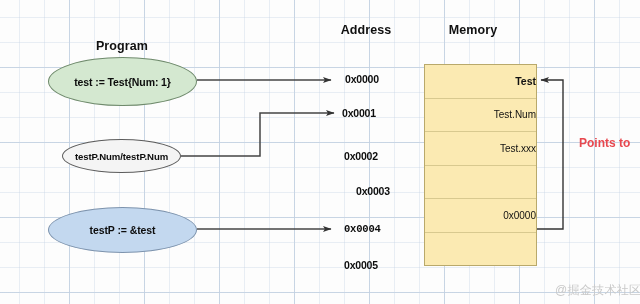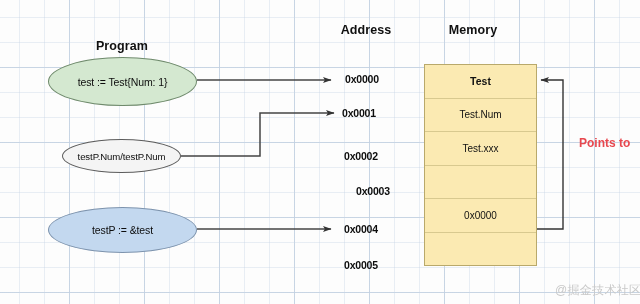--- a/index.html
+++ b/index.html
@@ -33,21 +33,21 @@
     letter-spacing: 0.1px;
   }
   .ellipse {
     position: absolute;
     border-radius: 50%;
     display: flex;
     align-items: center;
     justify-content: center;
     box-sizing: border-box;
     font-size: 10.5px;
-    font-weight: normal;
+    font-weight: bold;
     color: #0d0d0d;
     white-space: nowrap;
     letter-spacing: -0.1px;
   }
   #ellipse-assign {
     left: 48px; top: 57px; width: 149px; height: 49px;
     background: #d4e8d0;
     border: 1.1px solid #6f8a6c;
   }
   #ellipse-field {
@@ -76,21 +76,21 @@
     border: 1.1px solid #b9a96b;
     box-sizing: border-box;
     background: #fbeab2;
     display: flex;
     flex-direction: column;
   }
   .mem-cell {
     flex: 1 1 0;
     display: flex;
     align-items: center;
-    justify-content: center;
+    justify-content: flex-end;
     border-bottom: 1px solid #d8c98f;
     box-sizing: border-box;
     font-size: 10px;
     color: #111111;
     white-space: nowrap;
   }
   .mem-cell:last-child { border-bottom: none; }
   .mem-cell.bold { font-weight: bold; font-size: 10.5px; }
   #points-to {
     position: absolute;
@@ -134,21 +134,21 @@
   </div>
 
   <div class="ellipse" id="ellipse-pointer">
     <span>testP := &amp;test</span>
   </div>
 
   <div class="addr" style="left:345px; top:73px;">0x0000</div>
   <div class="addr" style="left:342px; top:107px;">0x0001</div>
   <div class="addr" style="left:344px; top:150px;">0x0002</div>
   <div class="addr" style="left:344px; top:185px;padding-left:12px;">0x0003</div>
-  <div class="addr" style="left:344px; top:223px;">0x0004</div>
+  <div class="addr" style="left:344px; top:223px;font-family:Liberation Mono, monospace;">0x0004</div>
   <div class="addr" style="left:344px; top:259px;">0x0005</div>
 
   <div id="mem-box">
     <div class="mem-cell bold">
       <span>Test</span>
     </div>
     <div class="mem-cell">
       <span>Test.Num</span>
     </div>
     <div class="mem-cell">

